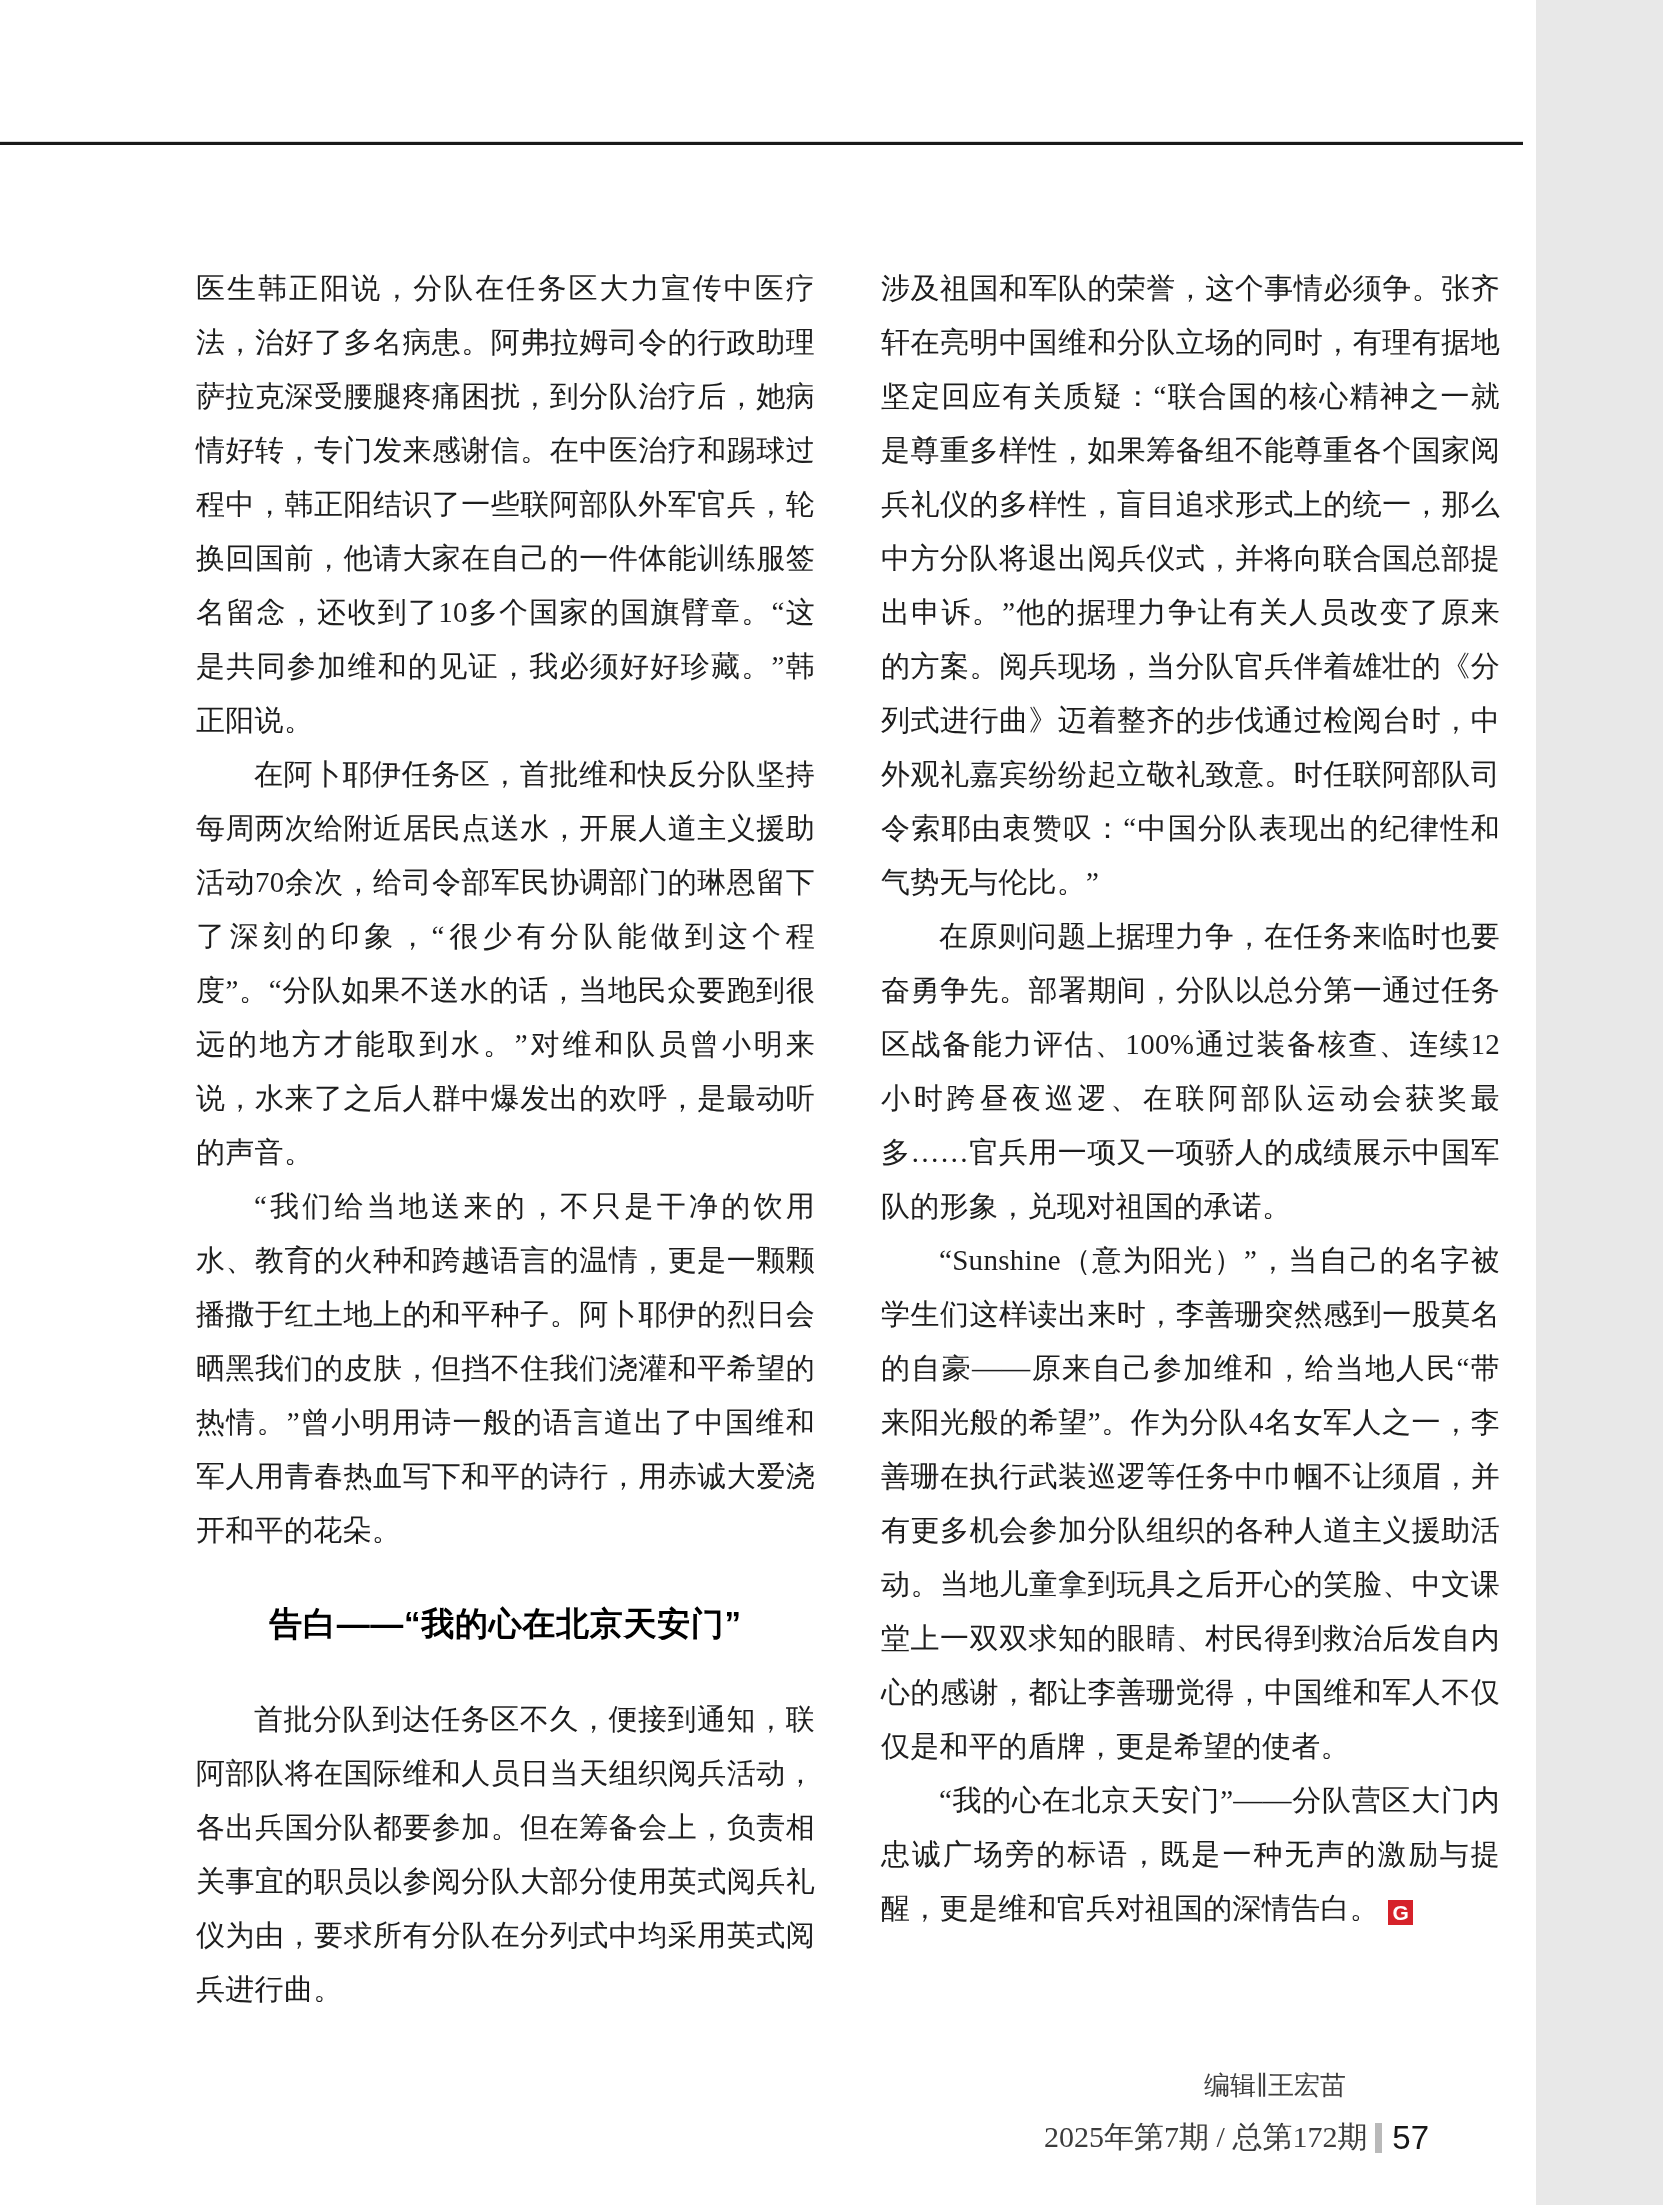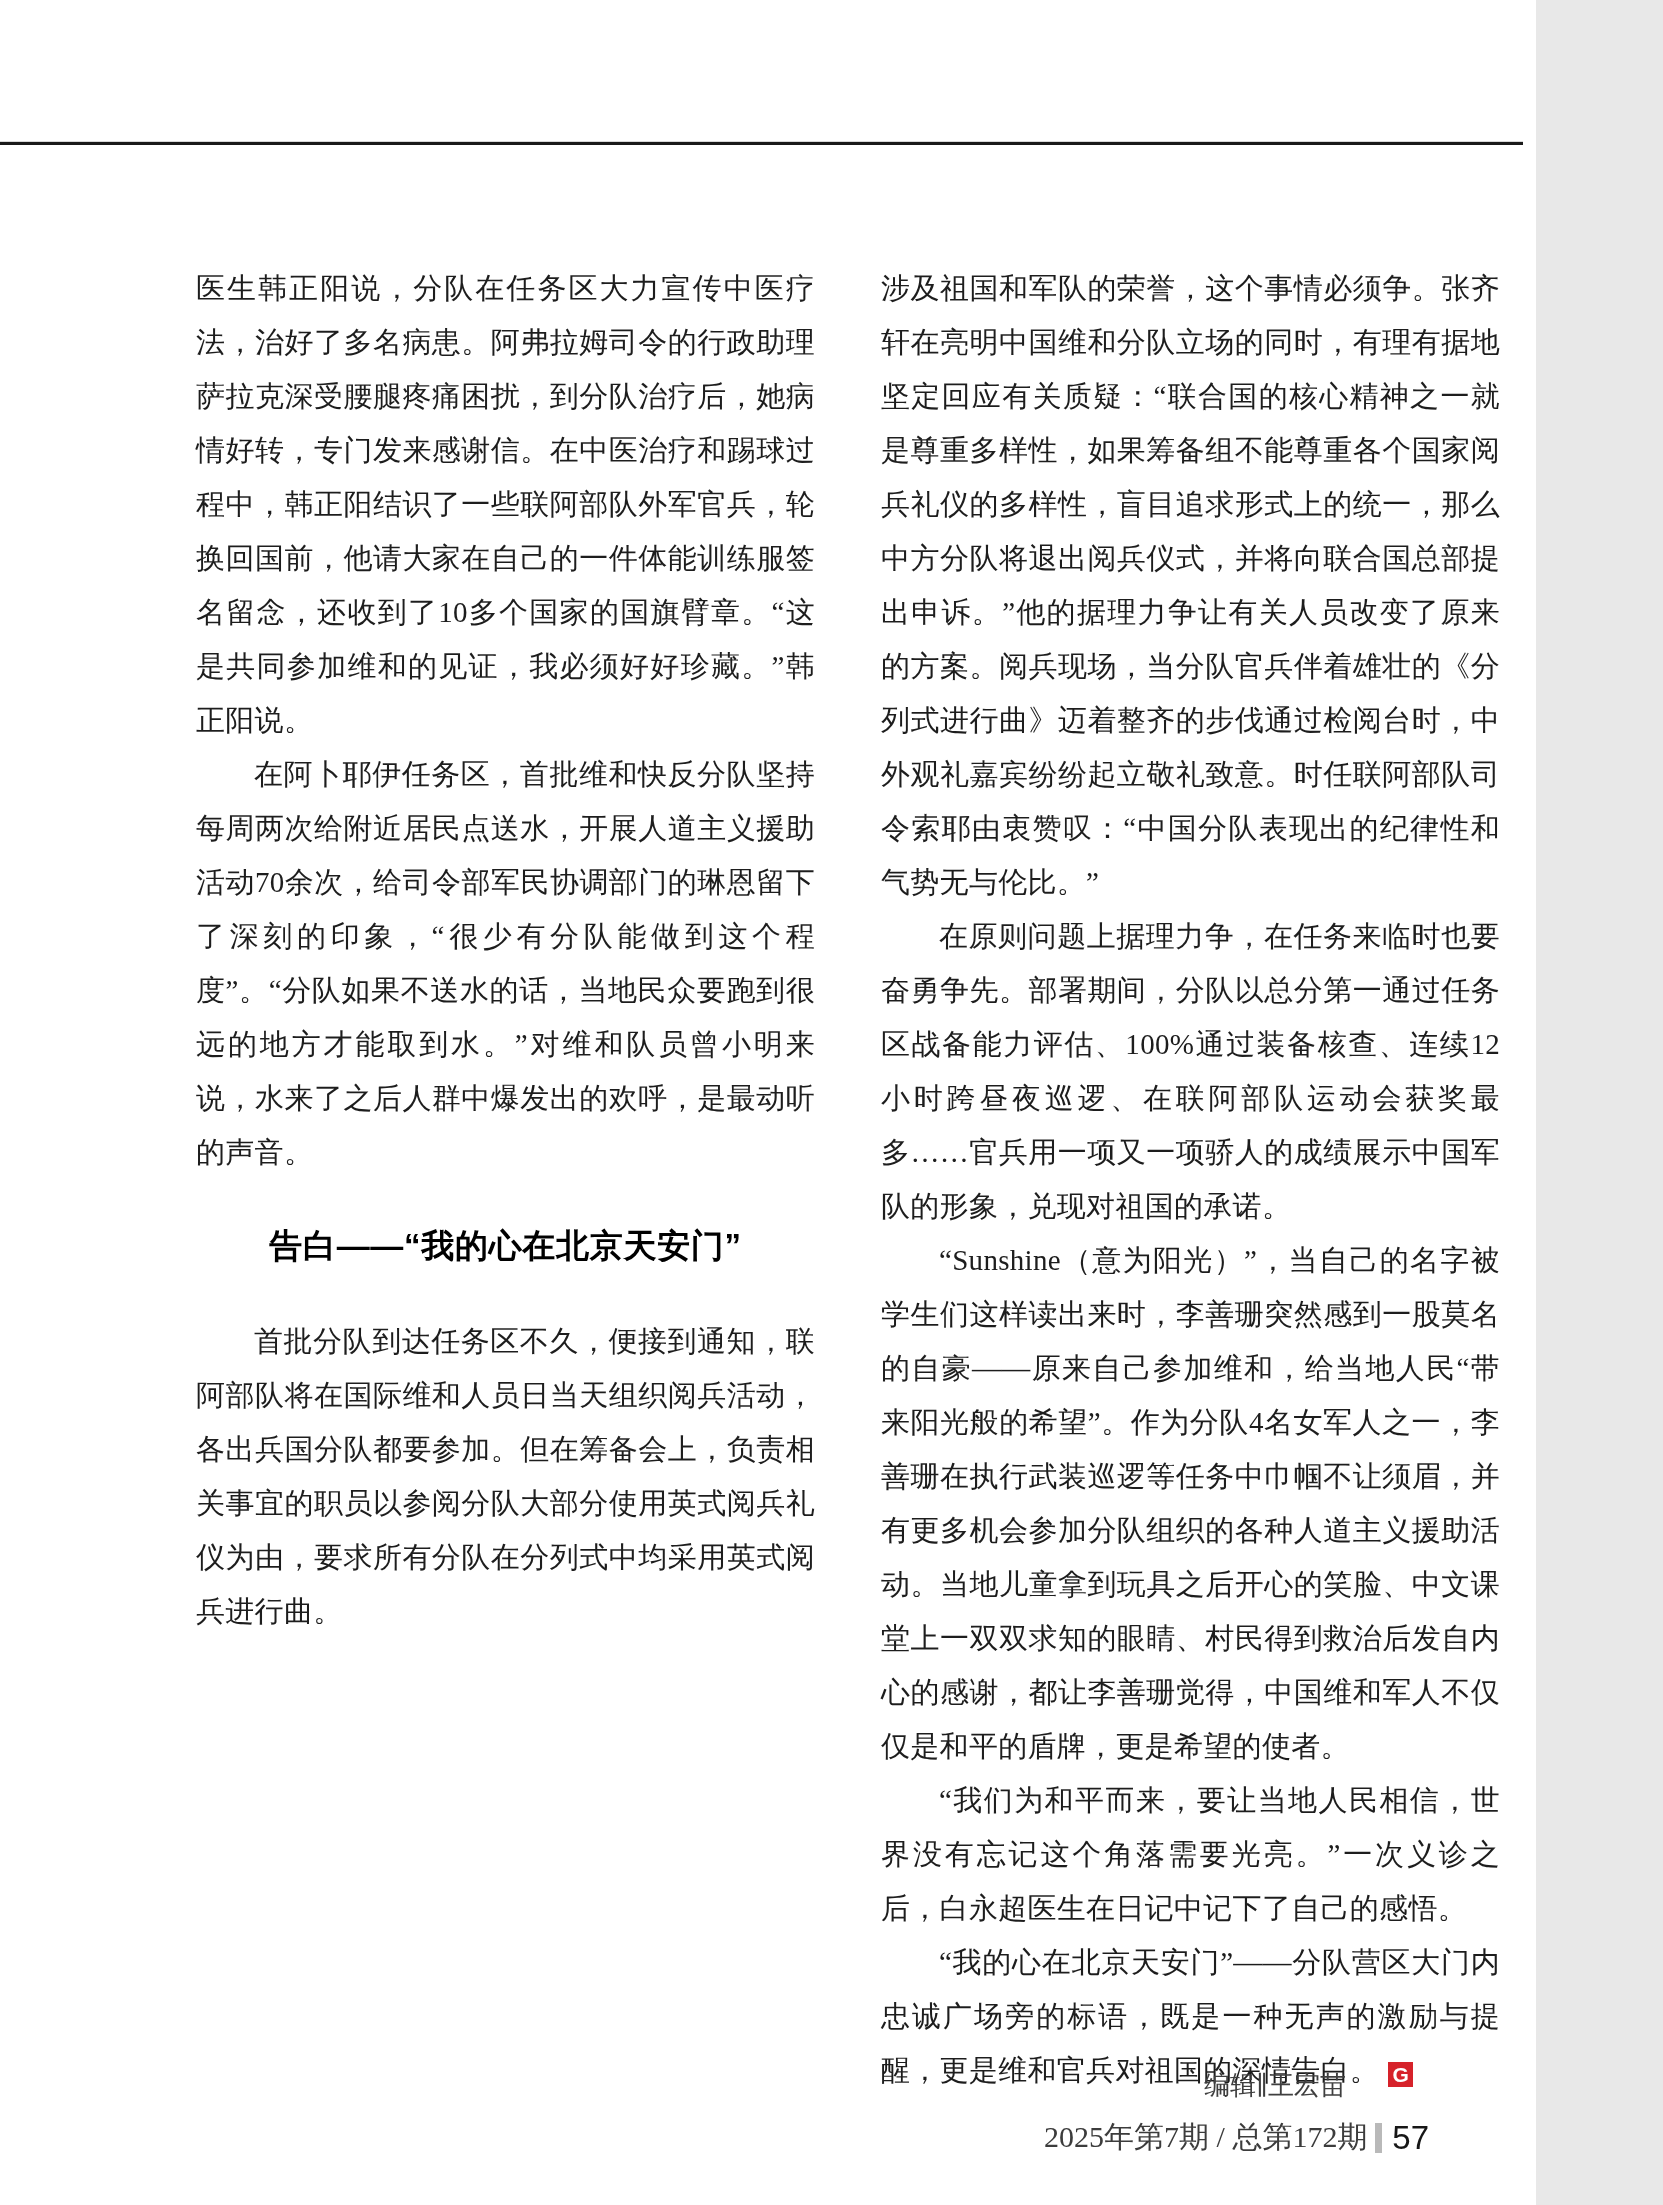--- a/index.html
+++ b/index.html
@@ -93,29 +93,29 @@
 </head>
 <body>
 
 <div class="page">
 
   <div class="top-rule"></div>
 
   <div class="col col-left">
     <p>医生韩正阳说，分队在任务区大力宣传中医疗法，治好了多名病患。阿弗拉姆司令的行政助理萨拉克深受腰腿疼痛困扰，到分队治疗后，她病情好转，专门发来感谢信。在中医治疗和踢球过程中，韩正阳结识了一些联阿部队外军官兵，轮换回国前，他请大家在自己的一件体能训练服签名留念，还收到了10多个国家的国旗臂章。“这是共同参加维和的见证，我必须好好珍藏。”韩正阳说。</p>
     <p class="indent">在阿卜耶伊任务区，首批维和快反分队坚持每周两次给附近居民点送水，开展人道主义援助活动70余次，给司令部军民协调部门的琳恩留下了深刻的印象，“很少有分队能做到这个程度”。“分队如果不送水的话，当地民众要跑到很远的地方才能取到水。”对维和队员曾小明来说，水来了之后人群中爆发出的欢呼，是最动听的声音。</p>
+    <p class="indent">“我们给当地送来的，不只是干净的饮用水、教育的火种和跨越语言的温情，更是一颗颗播撒于红土地上的和平种子。阿卜耶伊的烈日会晒黑我们的皮肤，但挡不住我们浇灌和平希望的热情。”曾小明用诗一般的语言道出了中国维和军人用青春热血写下和平的诗行，用赤诚大爱浇开和平的花朵。</p>
     <h2 class="section-heading">告白——“我的心在北京天安门”</h2>
     <p class="indent">首批分队到达任务区不久，便接到通知，联阿部队将在国际维和人员日当天组织阅兵活动，各出兵国分队都要参加。但在筹备会上，负责相关事宜的职员以参阅分队大部分使用英式阅兵礼仪为由，要求所有分队在分列式中均采用英式阅兵进行曲。</p>
   </div>
 
   <div class="col col-right">
     <p>涉及祖国和军队的荣誉，这个事情必须争。张齐轩在亮明中国维和分队立场的同时，有理有据地坚定回应有关质疑：“联合国的核心精神之一就是尊重多样性，如果筹备组不能尊重各个国家阅兵礼仪的多样性，盲目追求形式上的统一，那么中方分队将退出阅兵仪式，并将向联合国总部提出申诉。”他的据理力争让有关人员改变了原来的方案。阅兵现场，当分队官兵伴着雄壮的《分列式进行曲》迈着整齐的步伐通过检阅台时，中外观礼嘉宾纷纷起立敬礼致意。时任联阿部队司令索耶由衷赞叹：“中国分队表现出的纪律性和气势无与伦比。”</p>
     <p class="indent">在原则问题上据理力争，在任务来临时也要奋勇争先。部署期间，分队以总分第一通过任务区战备能力评估、100%通过装备核查、连续12小时跨昼夜巡逻、在联阿部队运动会获奖最多……官兵用一项又一项骄人的成绩展示中国军队的形象，兑现对祖国的承诺。</p>
     <p class="indent">“Sunshine（意为阳光）”，当自己的名字被学生们这样读出来时，李善珊突然感到一股莫名的自豪——原来自己参加维和，给当地人民“带来阳光般的希望”。作为分队4名女军人之一，李善珊在执行武装巡逻等任务中巾帼不让须眉，并有更多机会参加分队组织的各种人道主义援助活动。当地儿童拿到玩具之后开心的笑脸、中文课堂上一双双求知的眼睛、村民得到救治后发自内心的感谢，都让李善珊觉得，中国维和军人不仅仅是和平的盾牌，更是希望的使者。</p>
-    <p class="indent">“我们为和平而来，要让当地人民相信，世界没有忘记这个角落需要光亮。”一次义诊之后，白永超医生在日记中记下了自己的感悟。</p>
     <p class="indent">
       <span>“我的心在北京天安门”——分队营区大门内忠诚广场旁的标语，既是一种无声的激励与提醒，更是维和官兵对祖国的深情告白。</span><span class="end-mark">G</span>
     </p>
   </div>
 
   <div class="footer-editor">编辑∥王宏苗</div>
 
   <div class="footer-issue">
     <span>2025年第7期 / 总第172期</span>
     <span class="issue-sep"></span>

